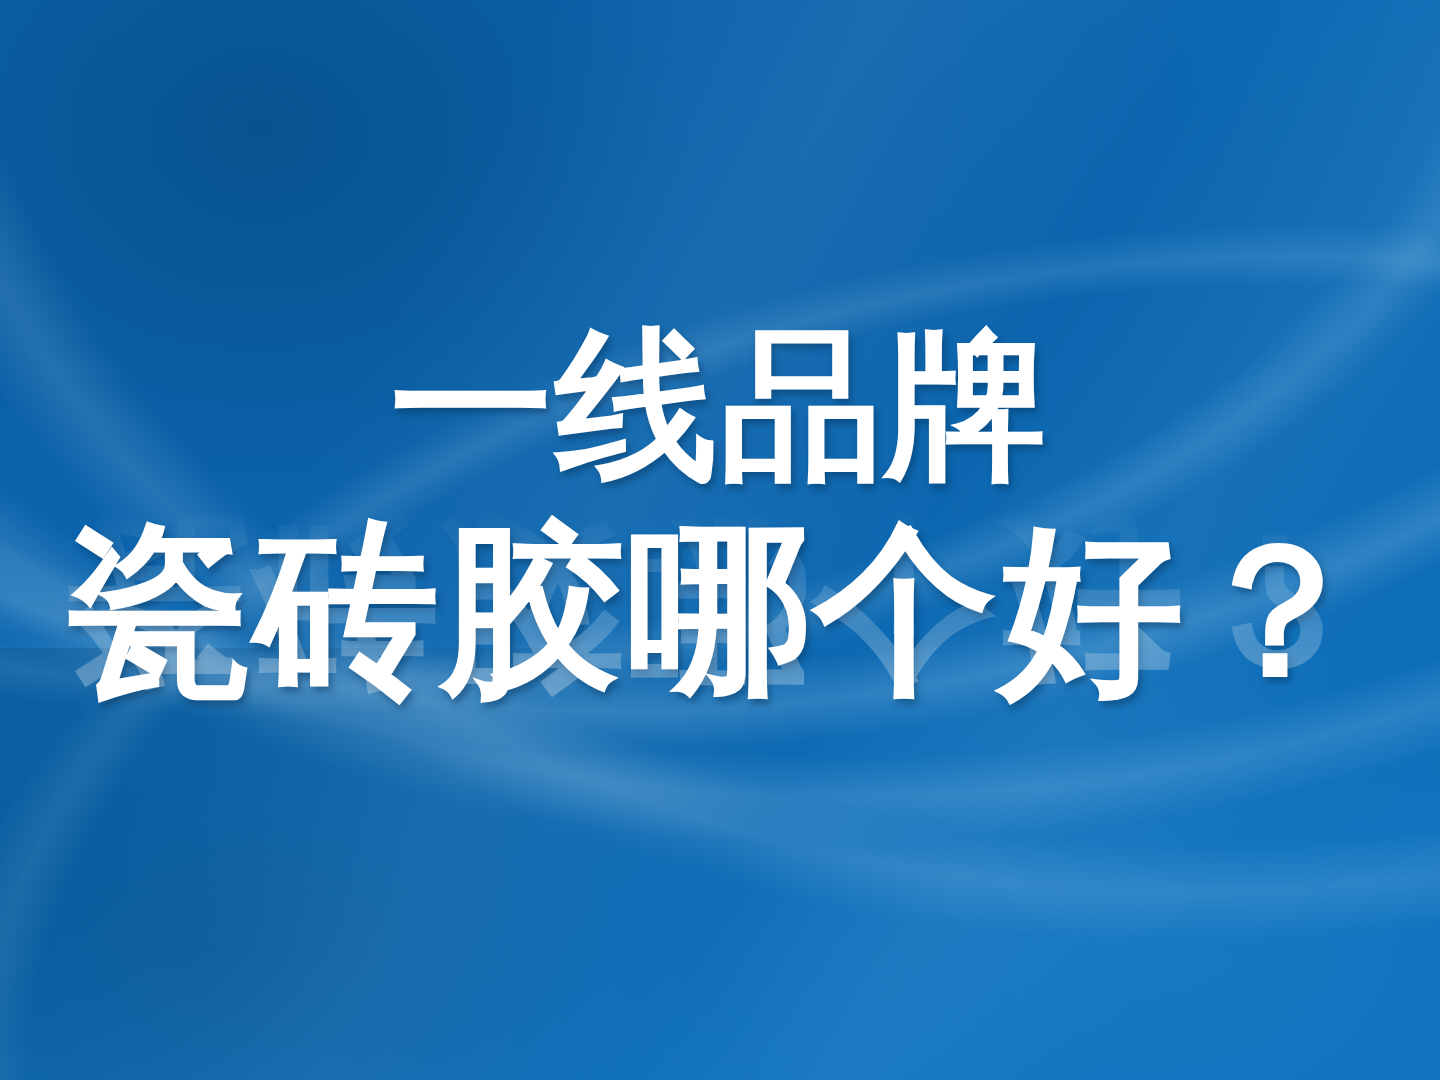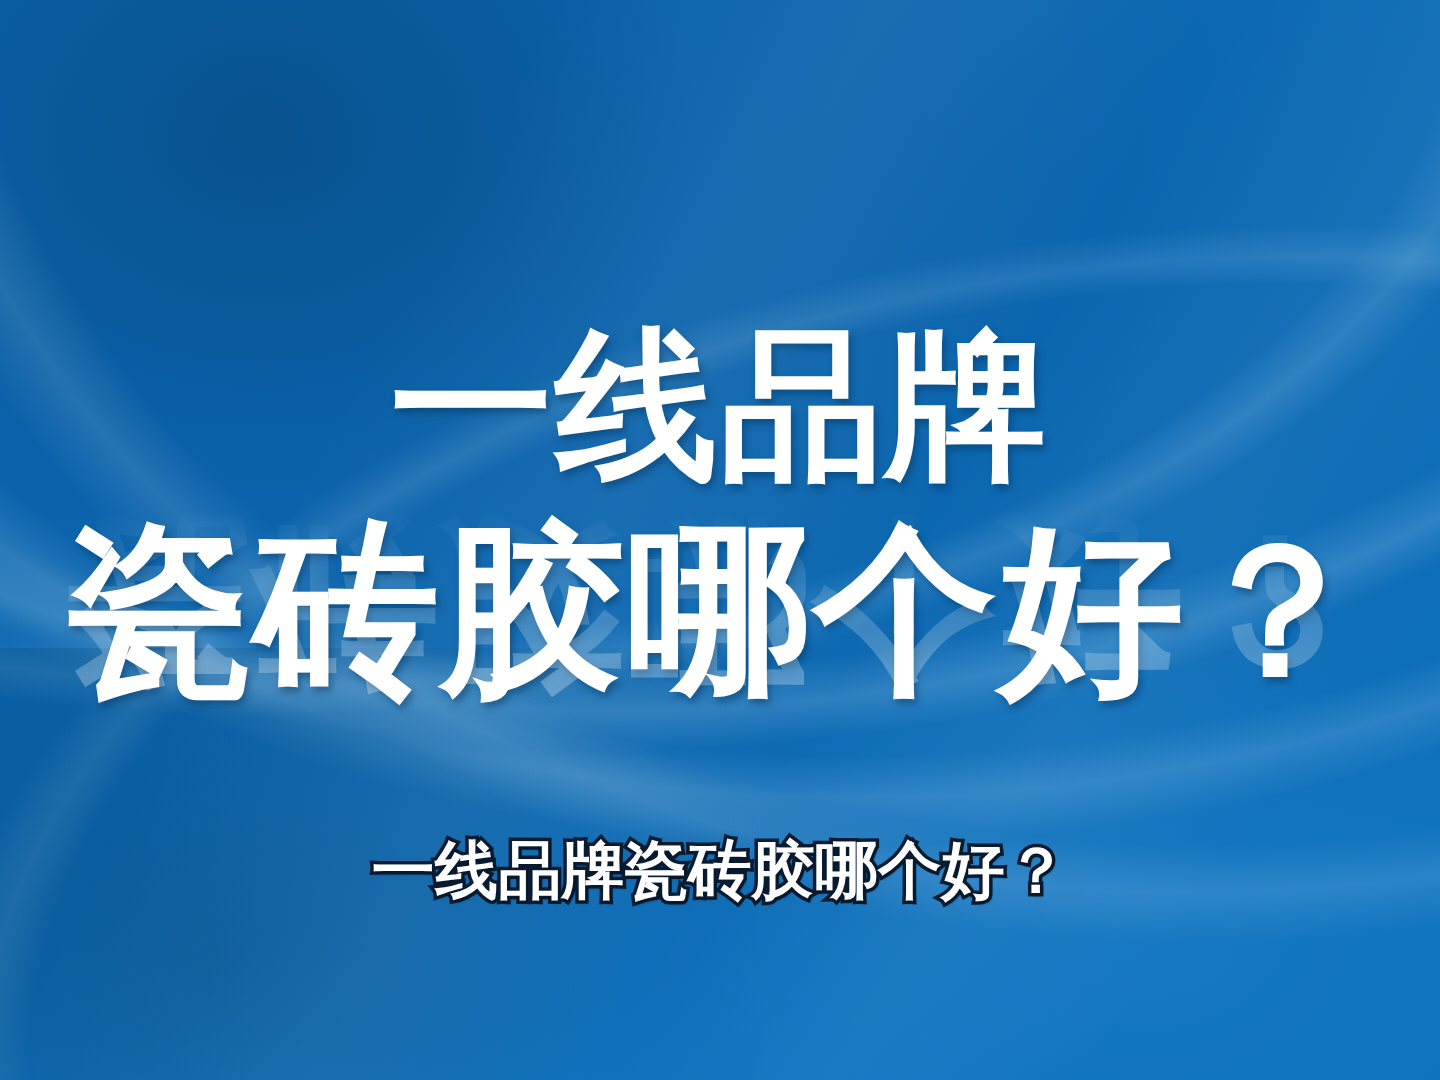--- a/index.html
+++ b/index.html
@@ -219,17 +219,16 @@
   <div class="dark-band"></div>
 
   <div class="title-wrap">
 
     <div class="line" id="line1">一线品牌</div>
 
     <div class="line" id="line2">瓷砖胶哪个好？</div>
 
     <div id="reflection">瓷砖胶哪个好？</div>
 
-    <div id="subtitle">一线品牌瓷砖胶哪个好？</div>
 
   </div>
 
 </div>
 
 </body></html>

